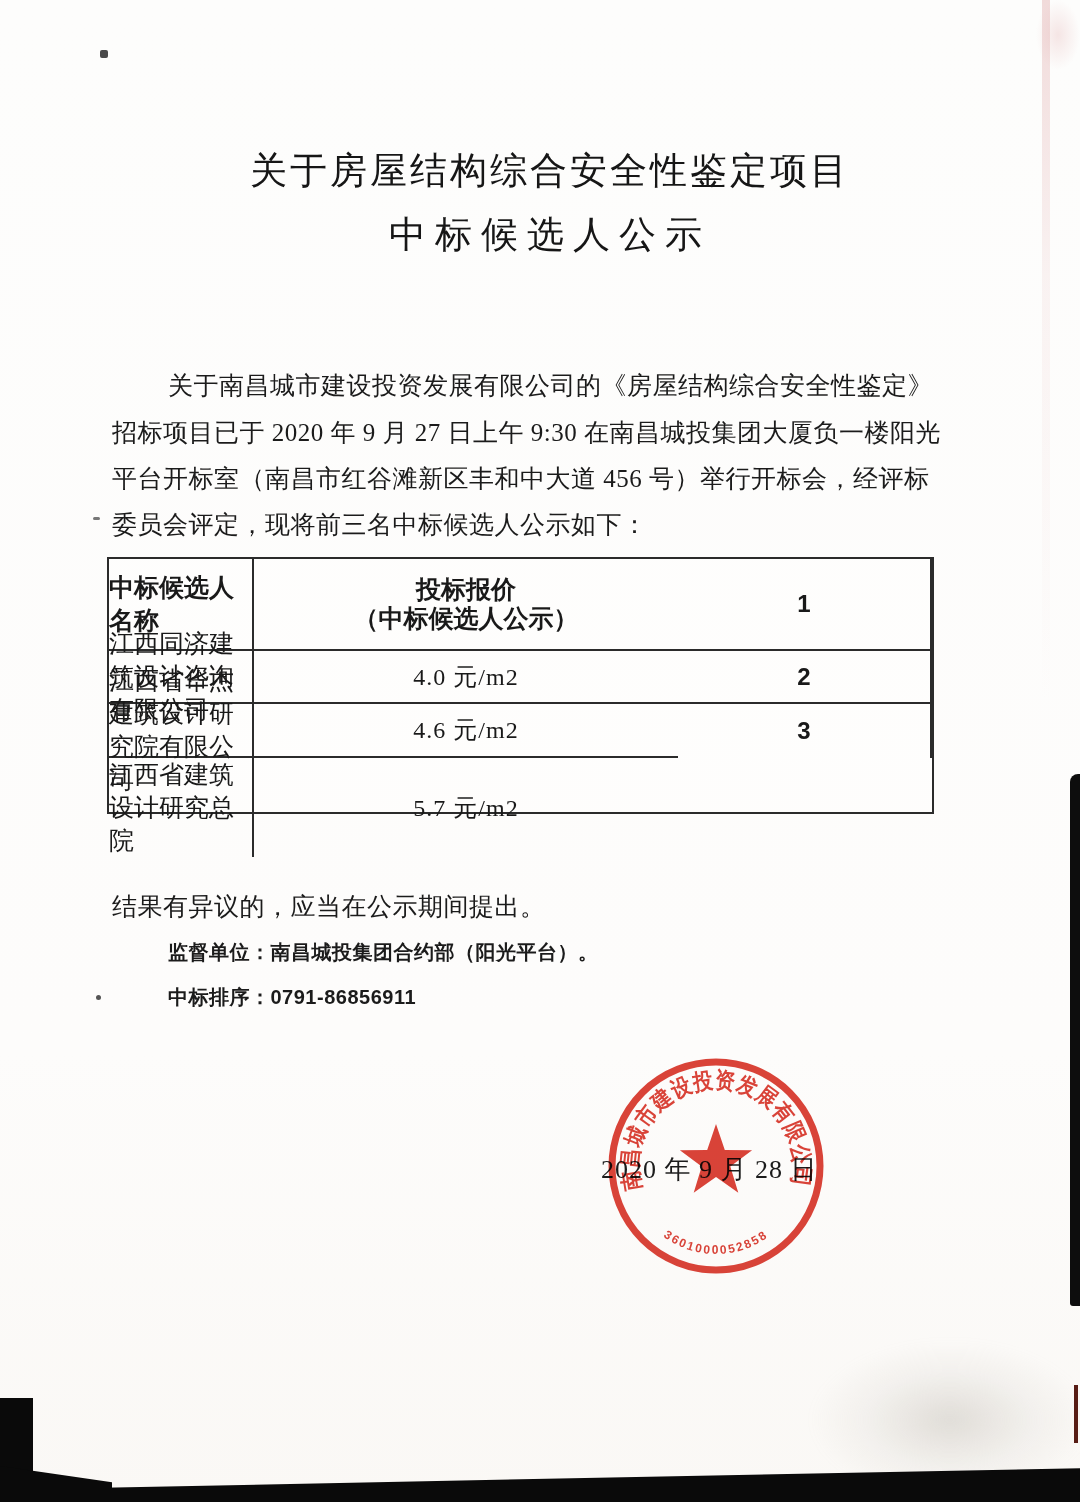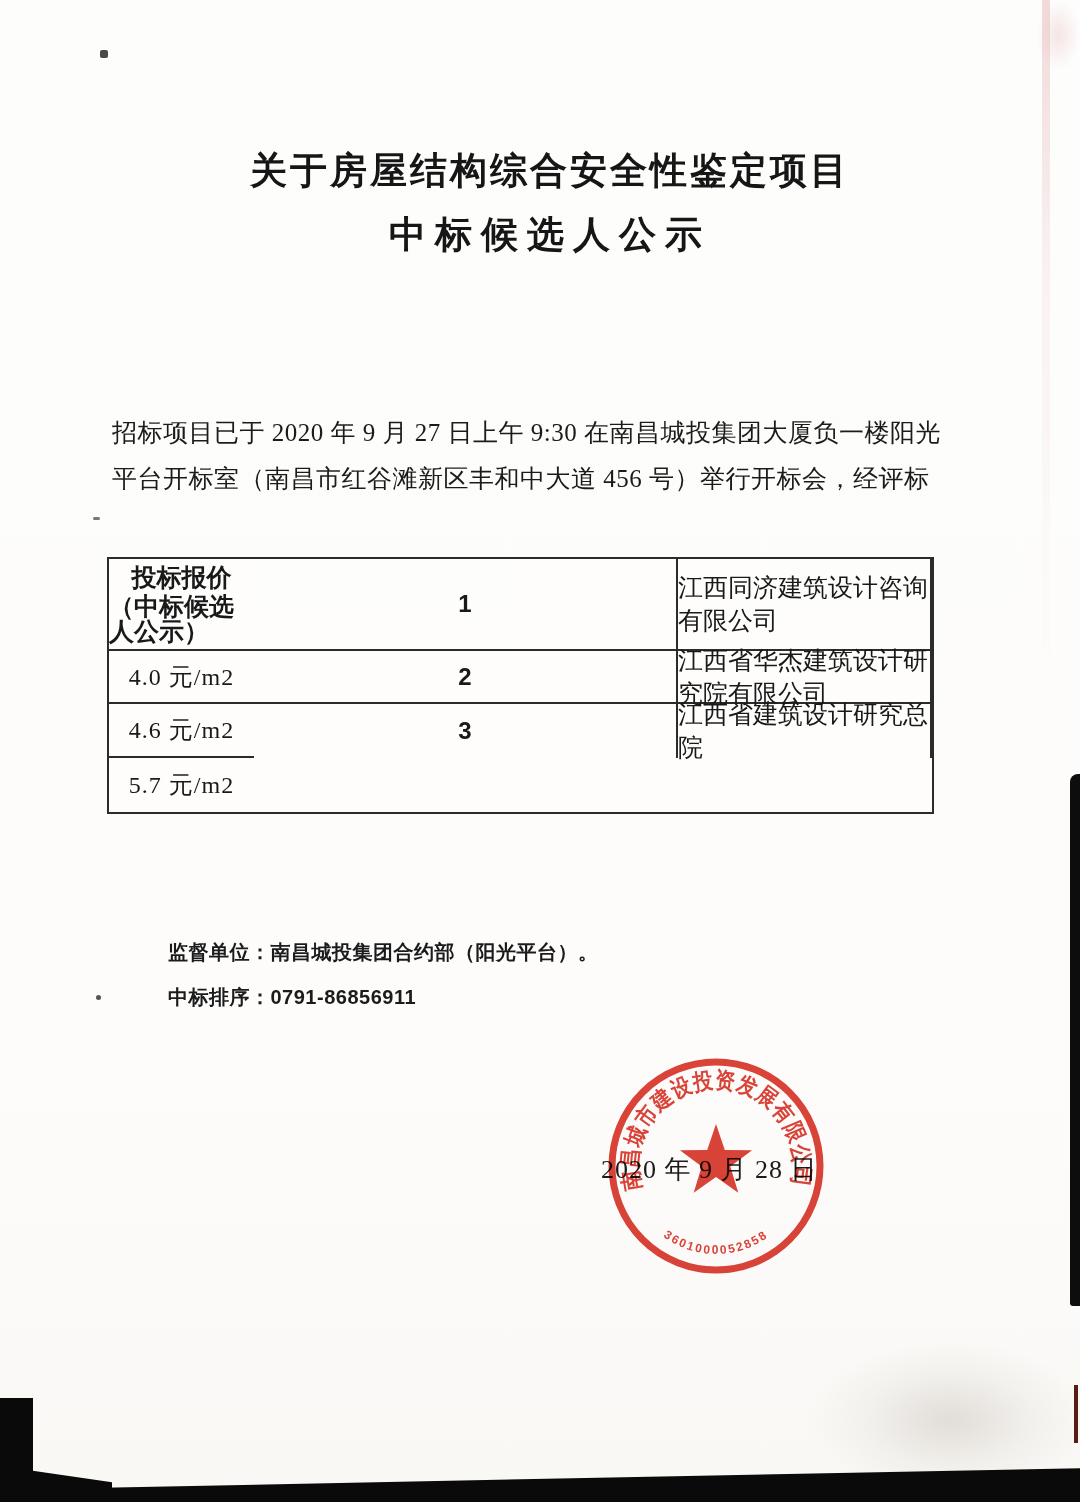--- a/index.html
+++ b/index.html
@@ -4,21 +4,21 @@
 <style>
   html,body{margin:0;padding:0;background:#ffffff;}
   .page{
     position:relative;width:1080px;height:1502px;overflow:hidden;
     background:linear-gradient(180deg,#fdfdfc 0%,#fdfcfb 70%,#faf8f5 100%);
     font-family:"Liberation Serif","DejaVu Serif",serif;color:#1e1e1e;
   }
   .title{
     position:absolute;left:20px;width:1060px;text-align:center;
     font-family:"Liberation Sans","DejaVu Sans",sans-serif;
-    font-weight:700;font-size:37px;letter-spacing:3px;color:#161616;
+    font-weight:400;font-size:37px;letter-spacing:3px;color:#161616;
   }
   .title.l1{top:146px;}
   .title.l2{top:210px;letter-spacing:9px;}
   .bline{
     position:absolute;left:112px;width:830px;font-size:25px;line-height:32px;
     letter-spacing:0.5px;color:#1b1b1b;white-space:nowrap;
   }
   .indent{padding-left:56px;}
   .boldline{font-weight:700;font-family:Liberation Sans, sans-serif;font-size:20px;}
   .tablewrap{
@@ -78,42 +78,46 @@
   }
 </style>
 </head>
 <body>
 
 <div class="page">
 
   <div class="title l1">关于房屋结构综合安全性鉴定项目</div>
   <div class="title l2">中标候选人公示</div>
 
+  <div class="bline indent" style="top:370px">关于南昌城市建设投资发展有限公司的《房屋结构综合安全性鉴定》</div>
   <div class="bline" style="top:417px">招标项目已于 2020 年 9 月 27 日上午 9:30 在南昌城投集团大厦负一楼阳光</div>
   <div class="bline" style="top:463px">平台开标室（南昌市红谷滩新区丰和中大道 456 号）举行开标会，经评标</div>
+  <div class="bline" style="top:509px">委员会评定，现将前三名中标候选人公示如下：</div>
 
   <div class="tablewrap">
+    <div class="cell head">中标候选人名称</div>
     <div class="cell head lastcol headcol3">
       <span>投标报价</span>
       <span>（中标候选人公示）</span>
     </div>
 
     <div class="cell rank">1</div>
     <div class="cell">江西同济建筑设计咨询有限公司</div>
     <div class="cell lastcol price">4.0 元/m2</div>
 
     <div class="cell rank">2</div>
     <div class="cell">江西省华杰建筑设计研究院有限公司</div>
     <div class="cell lastcol price">4.6 元/m2</div>
 
     <div class="cell rank lastrow">3</div>
     <div class="cell lastrow">江西省建筑设计研究总院</div>
     <div class="cell lastcol lastrow price">5.7 元/m2</div>
   </div>
 
+  <div class="bline" style="top:891px">结果有异议的，应当在公示期间提出。</div>
 
   <div class="bline indent boldline" style="top:936px">
     <span>监督单位：</span><span>南昌城投集团合约部（阳光平台）。</span>
   </div>
   <div class="bline indent boldline" style="top:981px">
     <span>中标排序：</span><span>0791-86856911</span>
   </div>
 
   <div class="date-text">2020 年 9 月 28 日</div>
 

